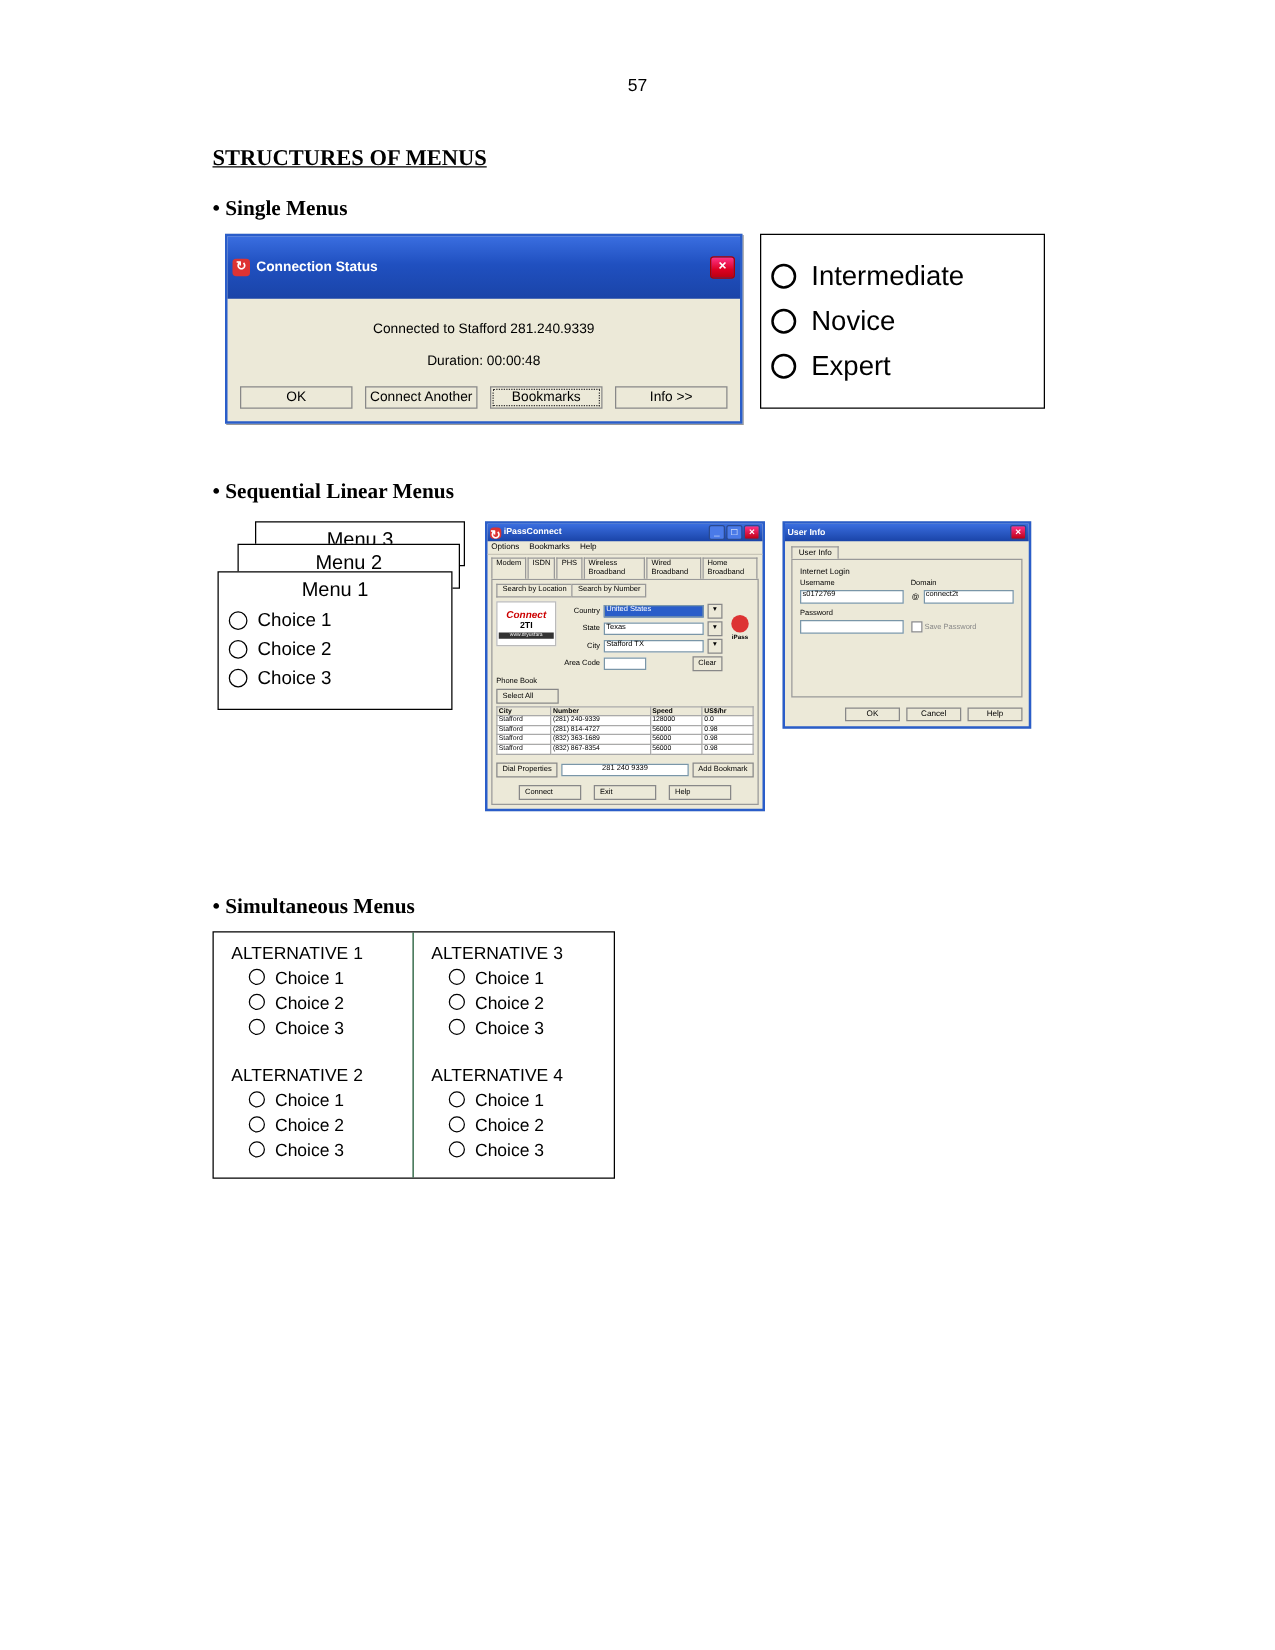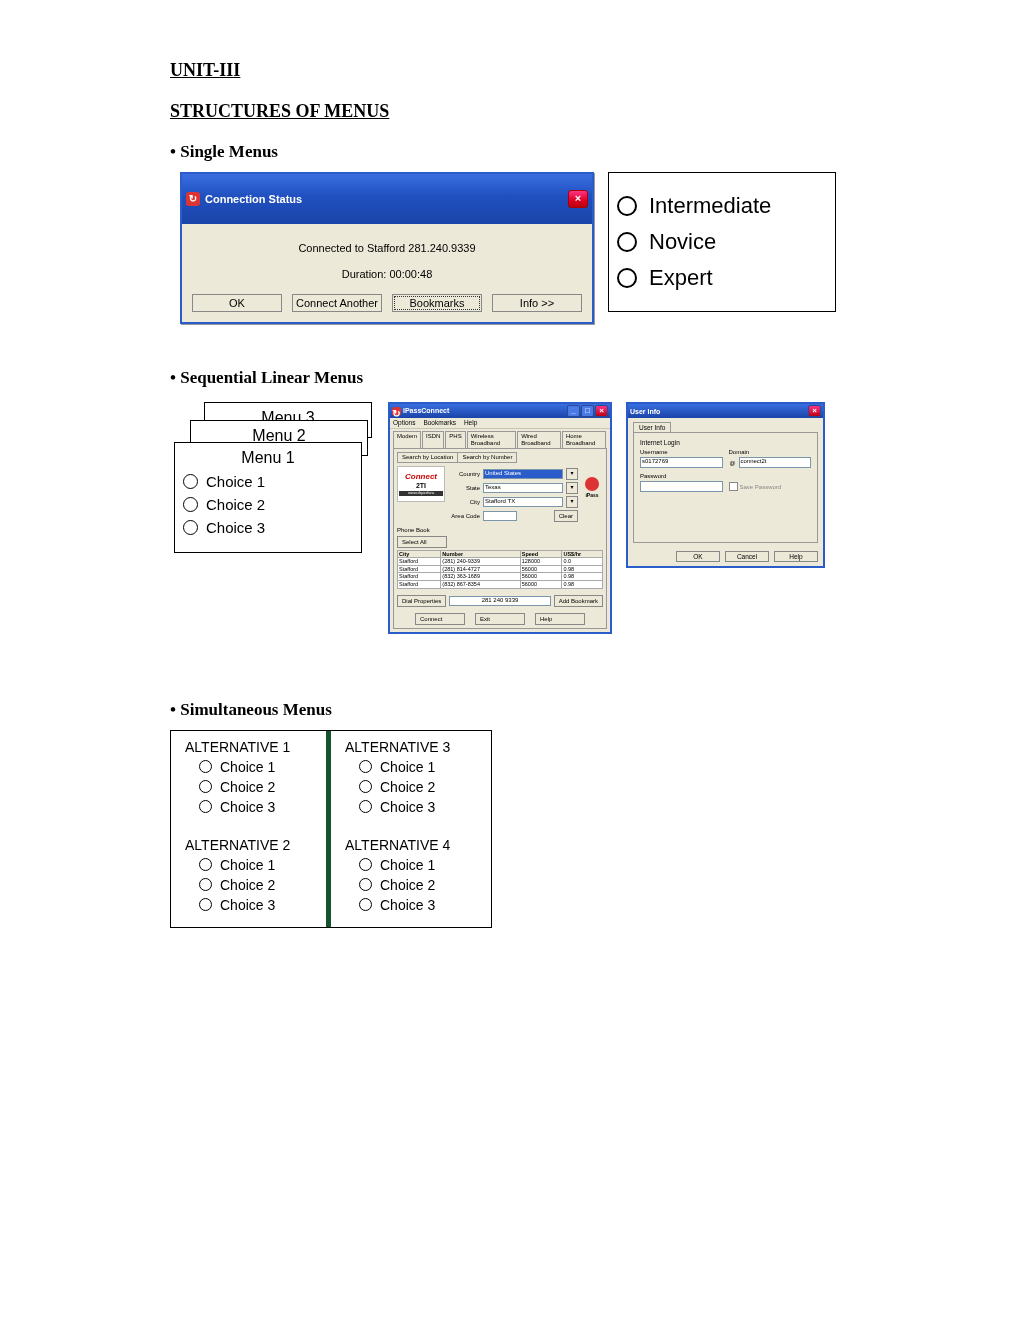--- a/index.html
+++ b/index.html
@@ -163,33 +163,33 @@
   .ui-btn { border:1px solid #888; background:#ece9d8; font-size:6.5px; padding:1px 0; width:42px; text-align:center;}
   .checkbox-sq { width:7px; height:7px; border:1px solid #888; background:#fff; display:inline-block; margin-right:2px;}
   .greytxt { color:#888; font-size:6px;}
 
   
   .sim-box {
     border:1.5px solid #000; width:320px; font-family:Arial, sans-serif; font-size:14px;
     display:grid; grid-template-columns:1fr 1fr; margin-top:10px;
   }
   .sim-cell { padding:8px 10px 10px 14px;}
-  .sim-cell:nth-child(1), .sim-cell:nth-child(3) { border-right:5px solid #14532d;}
+  .sim-cell:nth-child(1), .sim-cell:nth-child(3) { border-right:1px solid #14532d;}
   .sim-head { font-weight:normal; font-family:Arial; font-size:14px; letter-spacing:0; margin-bottom:4px;}
   .sim-choice { display:flex; align-items:center; gap:8px; margin:4px 0 4px 14px;}
   .sim-choice .radio-circle { width:11px; height:11px; border-width:1.5px;}
 
   .spacer { height: 38px; }
 </style>
 </head>
 <body>
 
 <div class="page">
-
-  <div class="section-title">UNIT-III</div>
+  <div class="page-number">57</div>
+
 
   <div class="subsection-title">STRUCTURES OF MENUS</div>
 
   <div class="bullet-head">• Single Menus</div>
 
   <div class="row" style="margin-left:10px;">
 
     <div class="xp-window">
       <div class="xp-titlebar">
         <div class="left">

